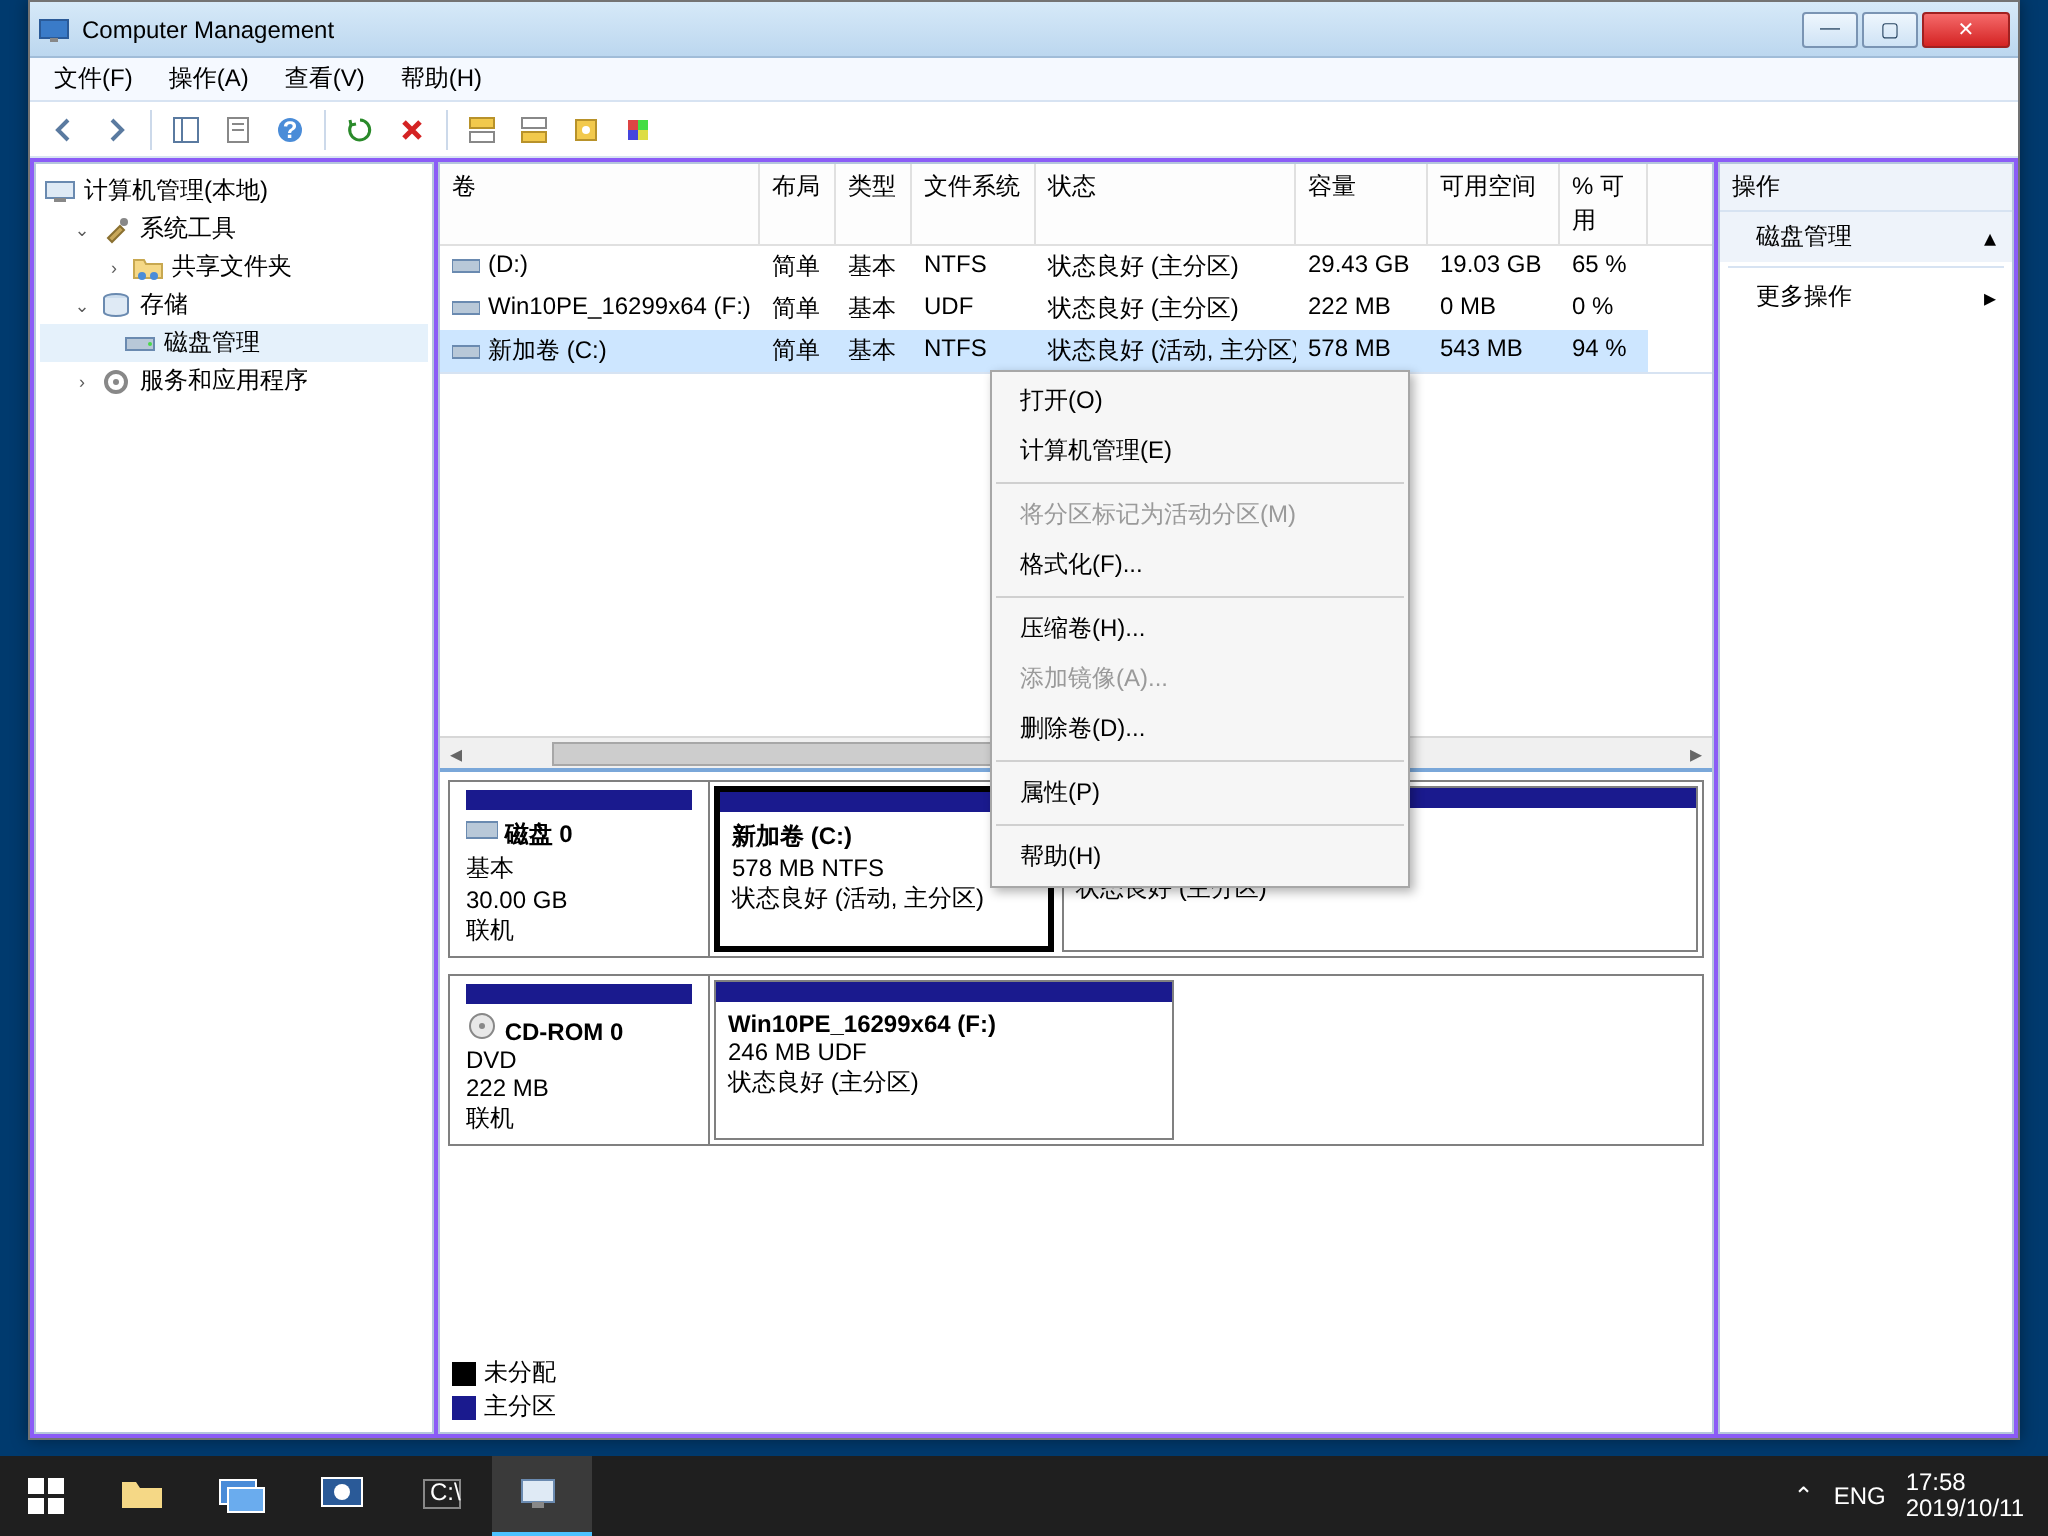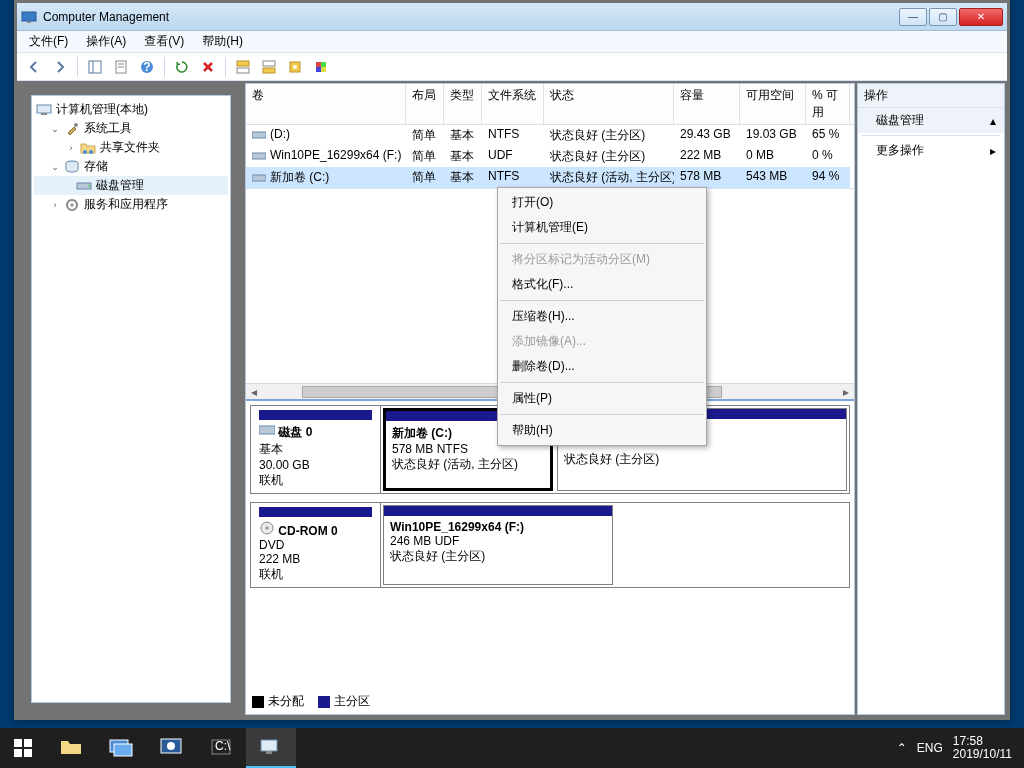--- a/index.html
+++ b/index.html
@@ -1,35 +1,35 @@
 <!DOCTYPE html>
 <html><head>
 <meta charset="utf-8">
 <style>
 * { box-sizing: border-box; margin: 0; padding: 0; font-family: "Segoe UI", Tahoma, sans-serif; font-size: 12px; }
 body { background: #003a6e; width: 1024px; height: 768px; overflow: hidden; position: relative; }
 
 
-.window { position: absolute; top: 0; left: 14px; width: 996px; height: 720px; background: #737373; border: 3px solid #737373; box-shadow: 0 0 8px rgba(0,0,0,0.4); }
+.window { position: absolute; top: 0; left: 14px; width: 996px; height: 720px; background: #8b5cf6; border: 1px solid #737373; box-shadow: 0 0 8px rgba(0,0,0,0.4); }
 .titlebar { height: 28px; background: linear-gradient(#d6e9f8,#bcd7ef); display: flex; align-items: center; padding: 0 4px; border-bottom: 1px solid #a0bcd8; }
 .titlebar .ticon { width:16px; height:16px; margin-right:6px; }
 .titlebar .title { flex:1; color:#000; }
 .winbtns { display:flex; gap:2px; }
 .winbtn { width:28px; height:18px; border:1px solid #7a94b3; border-radius:2px; background:linear-gradient(#eef6fd,#cfe3f5); display:flex; align-items:center; justify-content:center; font-size:10px; color:#2b4864; }
 .winbtn.close { background:linear-gradient(#f56a6a,#d42323); color:#fff; border-color:#a02020; width:44px; }
 
 .menubar { height:22px; background:#f5f9ff; border-bottom:1px solid #d7e3f2; display:flex; align-items:center; padding:0 4px; gap:2px; }
 .menubar span { padding:2px 8px; cursor:default; }
 
 .toolbar { height:28px; background:#fff; border-bottom:1px solid #d7e3f2; display:flex; align-items:center; padding:0 6px; gap:4px; }
 .tbtn { width:22px; height:22px; display:flex; align-items:center; justify-content:center; border:1px solid transparent; border-radius:2px; }
 .tsep { width:1px; height:20px; background:#ccd9ea; margin:0 2px; }
 
 .body3 { display:flex; height: calc(100% - 78px); }
-.treepane { width:200px; border:1px solid #b4c6dc; margin:14px; background:#fff; overflow:auto; }
+.treepane { width:200px; border:1px solid #b4c6dc; margin:2px; background:#fff; overflow:auto; }
 .tree { padding:4px 2px; }
 .tnode { display:flex; align-items:center; gap:4px; padding:1px 2px; white-space:nowrap; }
 .tnode.sel { background:#e5f1fb; }
 .tind { display:inline-block; }
 .ticon2 { width:16px; height:16px; flex:0 0 16px; }
 .tarrow { width:10px; color:#5a5a5a; font-size:9px; text-align:center; }
 
 .mainpane { flex:1; border:1px solid #b4c6dc; margin:2px 0 2px 0; background:#fff; display:flex; flex-direction:column; overflow:hidden; }
 .actpane { width:148px; border:1px solid #b4c6dc; margin:2px; background:#fff; }
 .acthdr { background:#eef3fa; padding:3px 6px; border-bottom:1px solid #d7e3f2; font-weight:400; }
@@ -54,21 +54,21 @@
 .diskarea { border-top:2px solid #7aa7d9; padding:4px; overflow:auto; flex: 0 0 290px; }
 .diskrow { display:flex; border:1px solid #808080; margin-bottom:8px; }
 .diskinfo { width:130px; padding:4px 8px; border-right:1px solid #808080; }
 .diskinfo .bar { height:10px; background:#1a1a8e; margin-bottom:4px; }
 .diskinfo b { font-weight:bold; }
 .parts { flex:1; display:flex; }
 .partbox { border:1px solid #808080; margin:2px; padding:0; flex:1; font-size:11px; }
 .partbox.selected { border:3px solid #000; }
 .partbox .pbar { height:10px; background:#1a1a8e; }
 .partbox .pbody { padding:4px 6px; }
-.legend { padding:4px 6px; display:flex; gap:14px; align-items:flex-start; }
+.legend { padding:4px 6px; display:flex; align-items:flex-start;flex-direction:column; }
 .legend .sw { width:12px; height:12px; display:inline-block; margin-right:4px; vertical-align:middle; }
 .legend .sw.black { background:#000; }
 .legend .sw.blue { background:#1a1a8e; }
 
 
 .cmenu { position:absolute; left:480px; top:184px; width:210px; background:#f6f6f6; border:1px solid #a7a7a7; box-shadow:2px 2px 5px rgba(0,0,0,0.3); padding:2px 0; }
 .cmenu .citem { padding:4px 14px; white-space:nowrap; }
 .cmenu .citem.dis { color:#9a9a9a; }
 .cmenu .csep { height:1px; background:#d0d0d0; margin:3px 2px; }
 .cmenu .citem.hl { border:3px solid #d40000; margin:0 -1px; }

